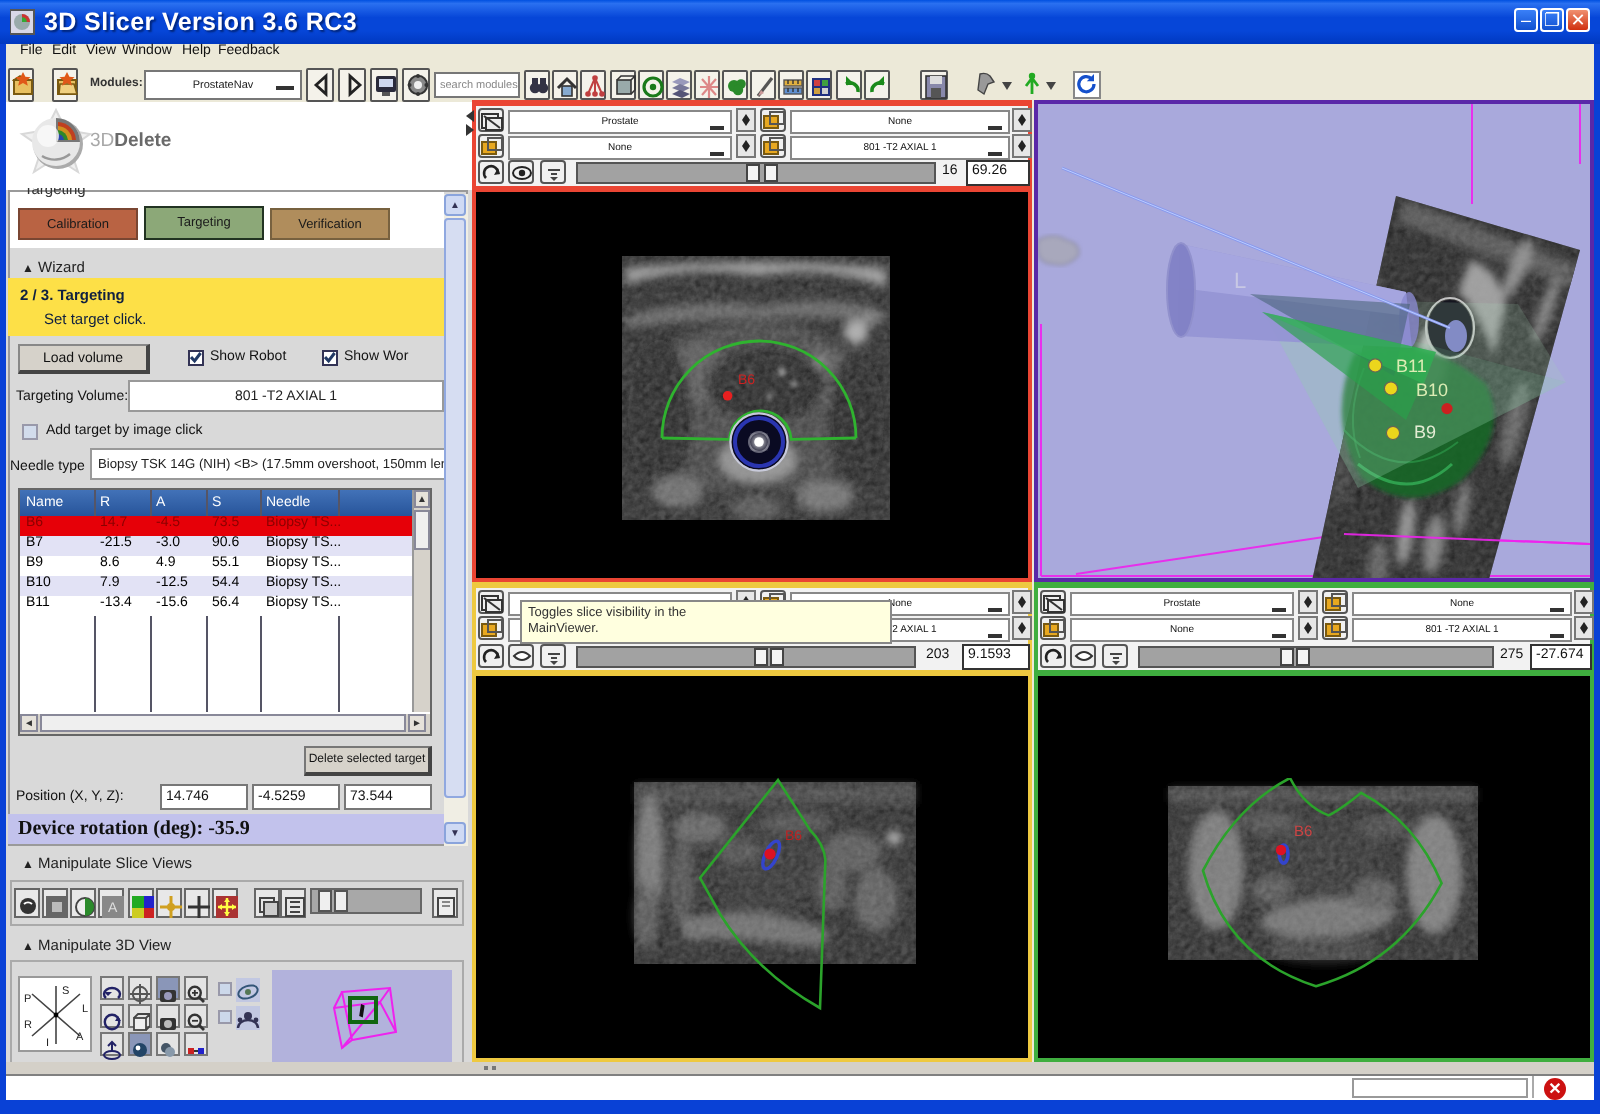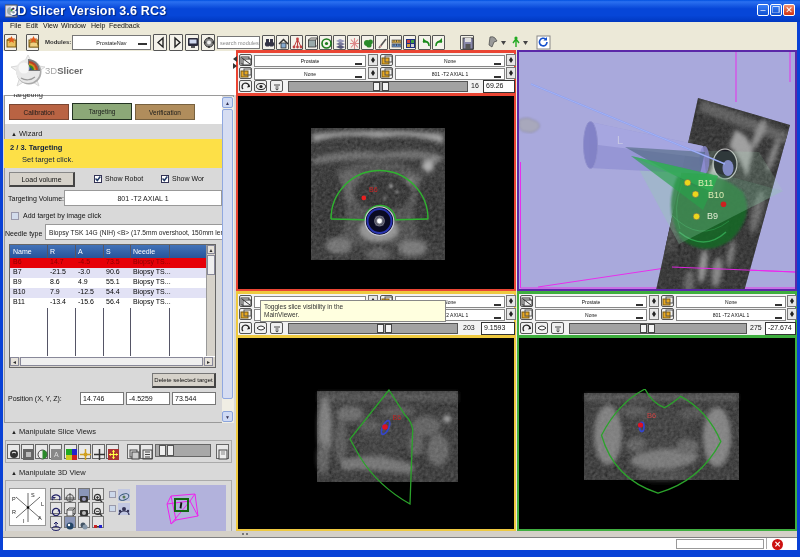--- a/index.html
+++ b/index.html
@@ -1,20 +1,20 @@
 <!DOCTYPE html>
 <html><head><meta charset="utf-8">
 <style>
 *{margin:0;padding:0;box-sizing:border-box;}
 body{width:800px;height:557px;overflow:hidden;font-family:"Liberation Sans",sans-serif;background:#ece9d8;}
 #win{position:absolute;left:0;top:0;width:800px;height:557px;}
 .abs{position:absolute;}
 
 #titlebar{left:0;top:0;width:800px;height:22px;background:linear-gradient(180deg,#0050e0 0%,#2a70f0 8%,#0646d8 40%,#0646d8 70%,#0038c0 100%);}
-#titletxt{left:10px;top:4px;color:#fff;font-weight:bold;font-size:12.5px;text-shadow:1px 1px 1px #00257a;letter-spacing:0.2px;}
+#titletxt{left:22px;top:4px;color:#fff;font-weight:bold;font-size:12.5px;text-shadow:1px 1px 1px #00257a;letter-spacing:0.2px;}
 .capbtn{top:4px;width:12px;height:12px;border-radius:2px;border:1px solid #fff;color:#fff;font-size:9px;line-height:10px;text-align:center;}
 
 #menubar{left:3px;top:22px;width:794px;height:11px;background:#ece9d8;}
 .mi{position:absolute;top:0px;font-size:7px;color:#111;letter-spacing:0px;}
 
 #toolbar{left:3px;top:33px;width:794px;height:18px;background:#ece9d8;}
 .tbtn{position:absolute;top:1px;width:19px;height:17px;background:#f4f2ea;border:1px solid #555;border-radius:1px;}
 .tbtn svg{position:absolute;left:1px;top:1px;}
 
 #lpanel{left:3px;top:51px;width:233px;height:486px;background:#d9d9d9;}
@@ -238,21 +238,21 @@
         <circle cx="22" cy="20" r="12.5" fill="#aaa"></circle>
         <circle cx="21" cy="19" r="12" fill="#e8e8e8"></circle>
         <path d="M21 19 L21 7 A12 12 0 0 1 33 19 Z" fill="#777"></path>
         <path d="M22 18 L22 9 A9.5 9.5 0 0 1 31 18 Z" fill="#c04020"></path>
         <path d="M22 18 L22 11 A7.5 7.5 0 0 1 29 18 Z" fill="#d09020"></path>
         <path d="M22 18 L22 13 A5.5 5.5 0 0 1 27 18 Z" fill="#30882a"></path>
         <path d="M22 18 L22 15 A3.5 3.5 0 0 1 25 18 Z" fill="#2a48aa"></path>
         <circle cx="17" cy="16" r="5.5" fill="#fcfcfc" opacity="0.75"></circle>
         <path d="M14 26 a12 12 0 0 0 14 -1" stroke="#999" stroke-width="1.2" fill="none"></path>
       </svg>
-      <div class="abs" style="left:42px;top:14px;font-size:9.5px;color:#a8a8a8;">3D<span style="color:#6a6a6a;font-weight:bold;">Slicer</span></div>
+      <div class="abs" style="left:42px;top:14px;font-size:9.5px;color:#a8a8a8;">3D<span style="color:#6a6a6a;font-weight:bold;">Delete</span></div>
     </div>
     <div class="abs" style="left:1px;top:44px;width:230px;height:328px;background:#d9d9d9;border:1px solid #9a9a9a;"></div>
     <div class="abs" style="left:2px;top:45px;width:217px;height:28px;background:#fff;"></div>
     <div class="abs" style="left:9px;top:43px;width:60px;height:7px;overflow:hidden;">
         <div style="position:absolute;left:0;top:-4px;font-size:7.5px;color:#333;">Targeting</div>
       </div>
     <div class="abs" style="left:6px;top:53px;width:60px;height:16px;background:#b96343;border:1px solid #7a4632;font-size:6.5px;color:#1a1a1a;text-align:center;line-height:15px;">Calibration</div>
     <div class="abs" style="left:69px;top:52px;width:60px;height:17px;background:#8ca878;border:1.5px solid #223322;font-size:6.5px;color:#1a1a1a;text-align:center;line-height:15px;">Targeting</div>
     <div class="abs" style="left:132px;top:53px;width:60px;height:16px;background:#b08d5c;border:1px solid #77613f;font-size:6.5px;color:#1a1a1a;text-align:center;line-height:15px;">Verification</div>
     <div class="abs" style="left:8px;top:78px;width:100px;font-size:7.5px;color:#222;"><span style="font-size:6px;">▲</span>&nbsp;Wizard</div>
@@ -337,20 +337,23 @@
         <div class="abs" style="left:0px;top:0px;width:9px;height:9px;background:#e6e2da;border:1px solid #889;font-size:5px;text-align:center;line-height:8px;color:#333;">◄</div>
         <div class="abs" style="left:10px;top:0px;width:183px;height:9px;background:#efefef;border:1px solid #889;"></div>
         <div class="abs" style="left:194px;top:0px;width:9px;height:9px;background:#e6e2da;border:1px solid #889;font-size:5px;text-align:center;line-height:8px;color:#333;">►</div>
       </div>
     </div>
     <div class="abs" style="left:149px;top:322px;width:64px;height:15px;background:#d6d2ca;border:1px solid #777;border-right:2px solid #444;border-bottom:2px solid #444;font-size:6px;color:#111;text-align:center;line-height:13px;">Delete selected target</div>
     <div class="abs" style="left:5px;top:344px;font-size:7px;color:#111;">Position (X, Y, Z):</div>
     <div class="abs posbox" style="left:77px;">14.746</div>
     <div class="abs posbox" style="left:123px;">-4.5259</div>
     <div class="abs posbox" style="left:169px;">73.544</div>
+    <div class="abs" style="left:1px;top:356px;width:218px;height:15px;background:#c2c2ec;">
+      <div class="abs" style="left:5px;top:2px;font-family:'Liberation Serif',serif;font-weight:bold;font-size:10px;color:#111;">Device rotation (deg): -35.9</div>
+    </div>
 
     <div class="abs" style="left:219px;top:46px;width:12px;height:326px;background:#f0eee4;">
       <div class="abs sbtn" style="top:0px;">▲</div>
       <div class="abs" style="left:0px;top:12px;width:11px;height:290px;background:#d6ddf2;border:1px solid #90a8e0;border-radius:2px;"></div>
       <div class="abs sbtn" style="top:314px;">▼</div>
     </div>
 
     <div class="abs" style="left:8px;top:376px;font-size:7.5px;color:#222;"><span style="font-size:6px;">▲</span>&nbsp;Manipulate Slice Views</div>
     <div class="abs" style="left:2px;top:389px;width:227px;height:23px;background:#d9d9d9;border:1px solid #aaa;"></div>
     <div class="abs msvi" style="left:4px;"><svg width="11" height="11">

